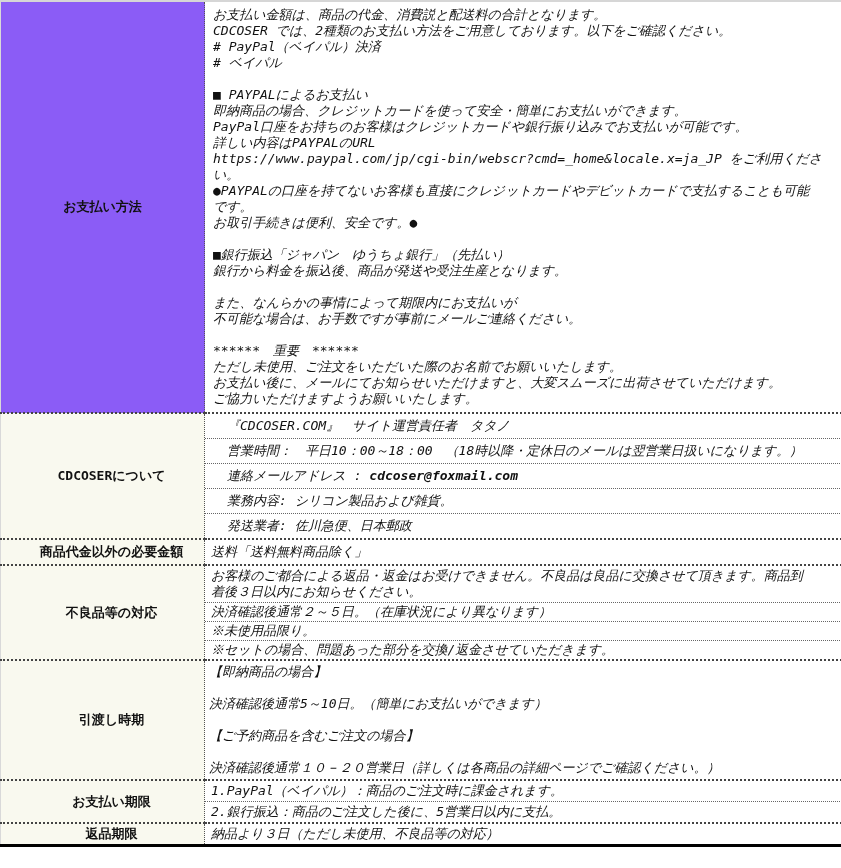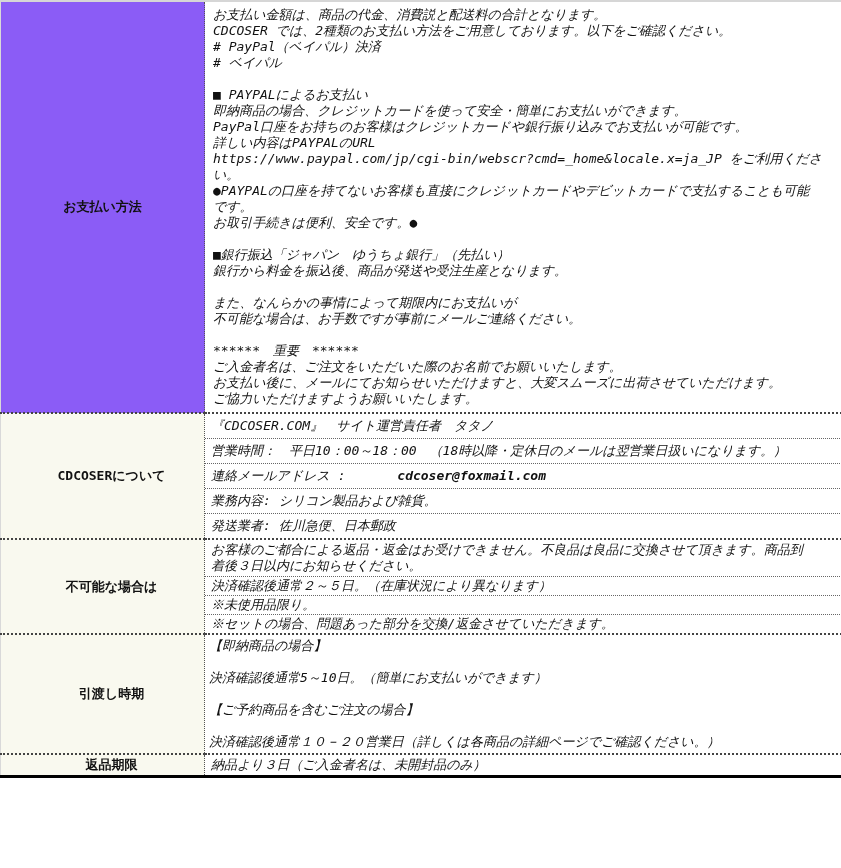--- a/index.html
+++ b/index.html
@@ -21,24 +21,24 @@
   th.row-label{
     font-weight:bold;text-align:center;vertical-align:middle;
     background:#8b5cf6;padding:2px;font-size:13px;
     border-right:1px dotted #555;
   }
   th.row-label.cream{background:#f9f9ef;padding-left:20px;}
   td.row-content{padding:0;vertical-align:top;background:#fff;font-style:italic;}
   .subcell{padding:4px 6px;}
   .subcell + .subcell{border-top:1px dotted #666;}
   .ln{min-height:16px;white-space:pre-wrap;word-break:break-all;}
-  .bold{font-weight:bold;margin-left:44px;}
+  .bold{font-weight:bold;}
   
   .row-payment-method .subcell{padding:5px 8px;}
-  .row-about-cdcoser .subcell{padding:4px 6px;}
+  .row-about-cdcoser .subcell{padding:4px 22px;}
   .row-extra-fees .subcell, .row-shipping-note .subcell{padding:4px 6px;}
   .row-defective-items .subcell{padding:1px 6px;}
   .row-defective-items .subcell:first-child{padding:2px 6px;}
   .row-delivery-time .subcell{padding:3px 4px;}
   .row-payment-deadline .subcell{padding:2px 6px;}
   .row-return-deadline .subcell, .row-return-shipping .subcell{padding:2px 6px;}
 </style>
 </head>
 <body>
 
@@ -66,21 +66,21 @@
             <div class="ln">です。</div>
             <div class="ln">お取引手続きは便利、安全です。●</div>
             <div class="ln">&nbsp;</div>
             <div class="ln">■銀行振込「ジャパン　ゆうちょ銀行」（先払い）</div>
             <div class="ln">銀行から料金を振込後、商品が発送や受注生産となります。</div>
             <div class="ln">&nbsp;</div>
             <div class="ln">また、なんらかの事情によって期限内にお支払いが</div>
             <div class="ln">不可能な場合は、お手数ですが事前にメールご連絡ください。</div>
             <div class="ln">&nbsp;</div>
             <div class="ln">******　重要　******</div>
-            <div class="ln">ご入金者名は、ご注文をいただいた際のお名前でお願いいたします。</div>
+            <div class="ln">ただし未使用、ご注文をいただいた際のお名前でお願いいたします。</div>
             <div class="ln">お支払い後に、メールにてお知らせいただけますと、大変スムーズに出荷させていただけます。</div>
             <div class="ln">ご協力いただけますようお願いいたします。</div>
           </div>
         </td>
       </tr>
       <tr class="major-row row-about-cdcoser">
         <th class="row-label cream">CDCOSERについて</th>
         <td class="row-content">
           <div class="subcell">
             <div class="ln">『CDCOSER.COM』　サイト運営責任者　タタノ</div>
@@ -92,22 +92,30 @@
             <div class="ln"><span class="">連絡メールアドレス : </span><span class="bold">cdcoser@foxmail.com</span></div>
           </div>
           <div class="subcell">
             <div class="ln">業務内容: シリコン製品および雑貨。</div>
           </div>
           <div class="subcell">
             <div class="ln">発送業者: 佐川急便、日本郵政</div>
           </div>
         </td>
       </tr>
+      <tr class="major-row row-extra-fees">
+        <th class="row-label cream">商品代金以外の必要金額</th>
+        <td class="row-content">
+          <div class="subcell">
+            <div class="ln">送料「送料無料商品除く」</div>
+          </div>
+        </td>
+      </tr>
       <tr class="major-row row-defective-items">
-        <th class="row-label cream">不可能な場合は</th>
+        <th class="row-label cream">不良品等の対応</th>
         <td class="row-content">
           <div class="subcell">
             <div class="ln">お客様のご都合による返品・返金はお受けできません。不良品は良品に交換させて頂きます。商品到</div>
             <div class="ln">着後３日以内にお知らせください。</div>
           </div>
           <div class="subcell">
             <div class="ln">決済確認後通常２～５日。（在庫状況により異なります）</div>
           </div>
           <div class="subcell">
             <div class="ln">※未使用品限り。</div>
@@ -124,22 +132,33 @@
             <div class="ln">【即納商品の場合】</div>
             <div class="ln">&nbsp;</div>
             <div class="ln">決済確認後通常5～10日。（簡単にお支払いができます）</div>
             <div class="ln">&nbsp;</div>
             <div class="ln">【ご予約商品を含むご注文の場合】</div>
             <div class="ln">&nbsp;</div>
             <div class="ln">決済確認後通常１０－２０営業日（詳しくは各商品の詳細ページでご確認ください。）</div>
           </div>
         </td>
       </tr>
+      <tr class="major-row row-payment-deadline">
+        <th class="row-label cream">お支払い期限</th>
+        <td class="row-content">
+          <div class="subcell">
+            <div class="ln">1.PayPal（ベイパル）：商品のご注文時に課金されます。</div>
+          </div>
+          <div class="subcell">
+            <div class="ln">2.銀行振込：商品のご注文した後に、5営業日以内に支払。</div>
+          </div>
+        </td>
+      </tr>
       <tr class="major-row row-return-deadline">
         <th class="row-label cream">返品期限</th>
         <td class="row-content">
           <div class="subcell">
-            <div class="ln">納品より３日（ご入金者名は、未開封品のみ）</div>
+            <div class="ln">納品より３日（ただし未使用、不良品等の対応）</div>
           </div>
         </td>
       </tr>
     </tbody>
 </table>
 
 </body></html>

